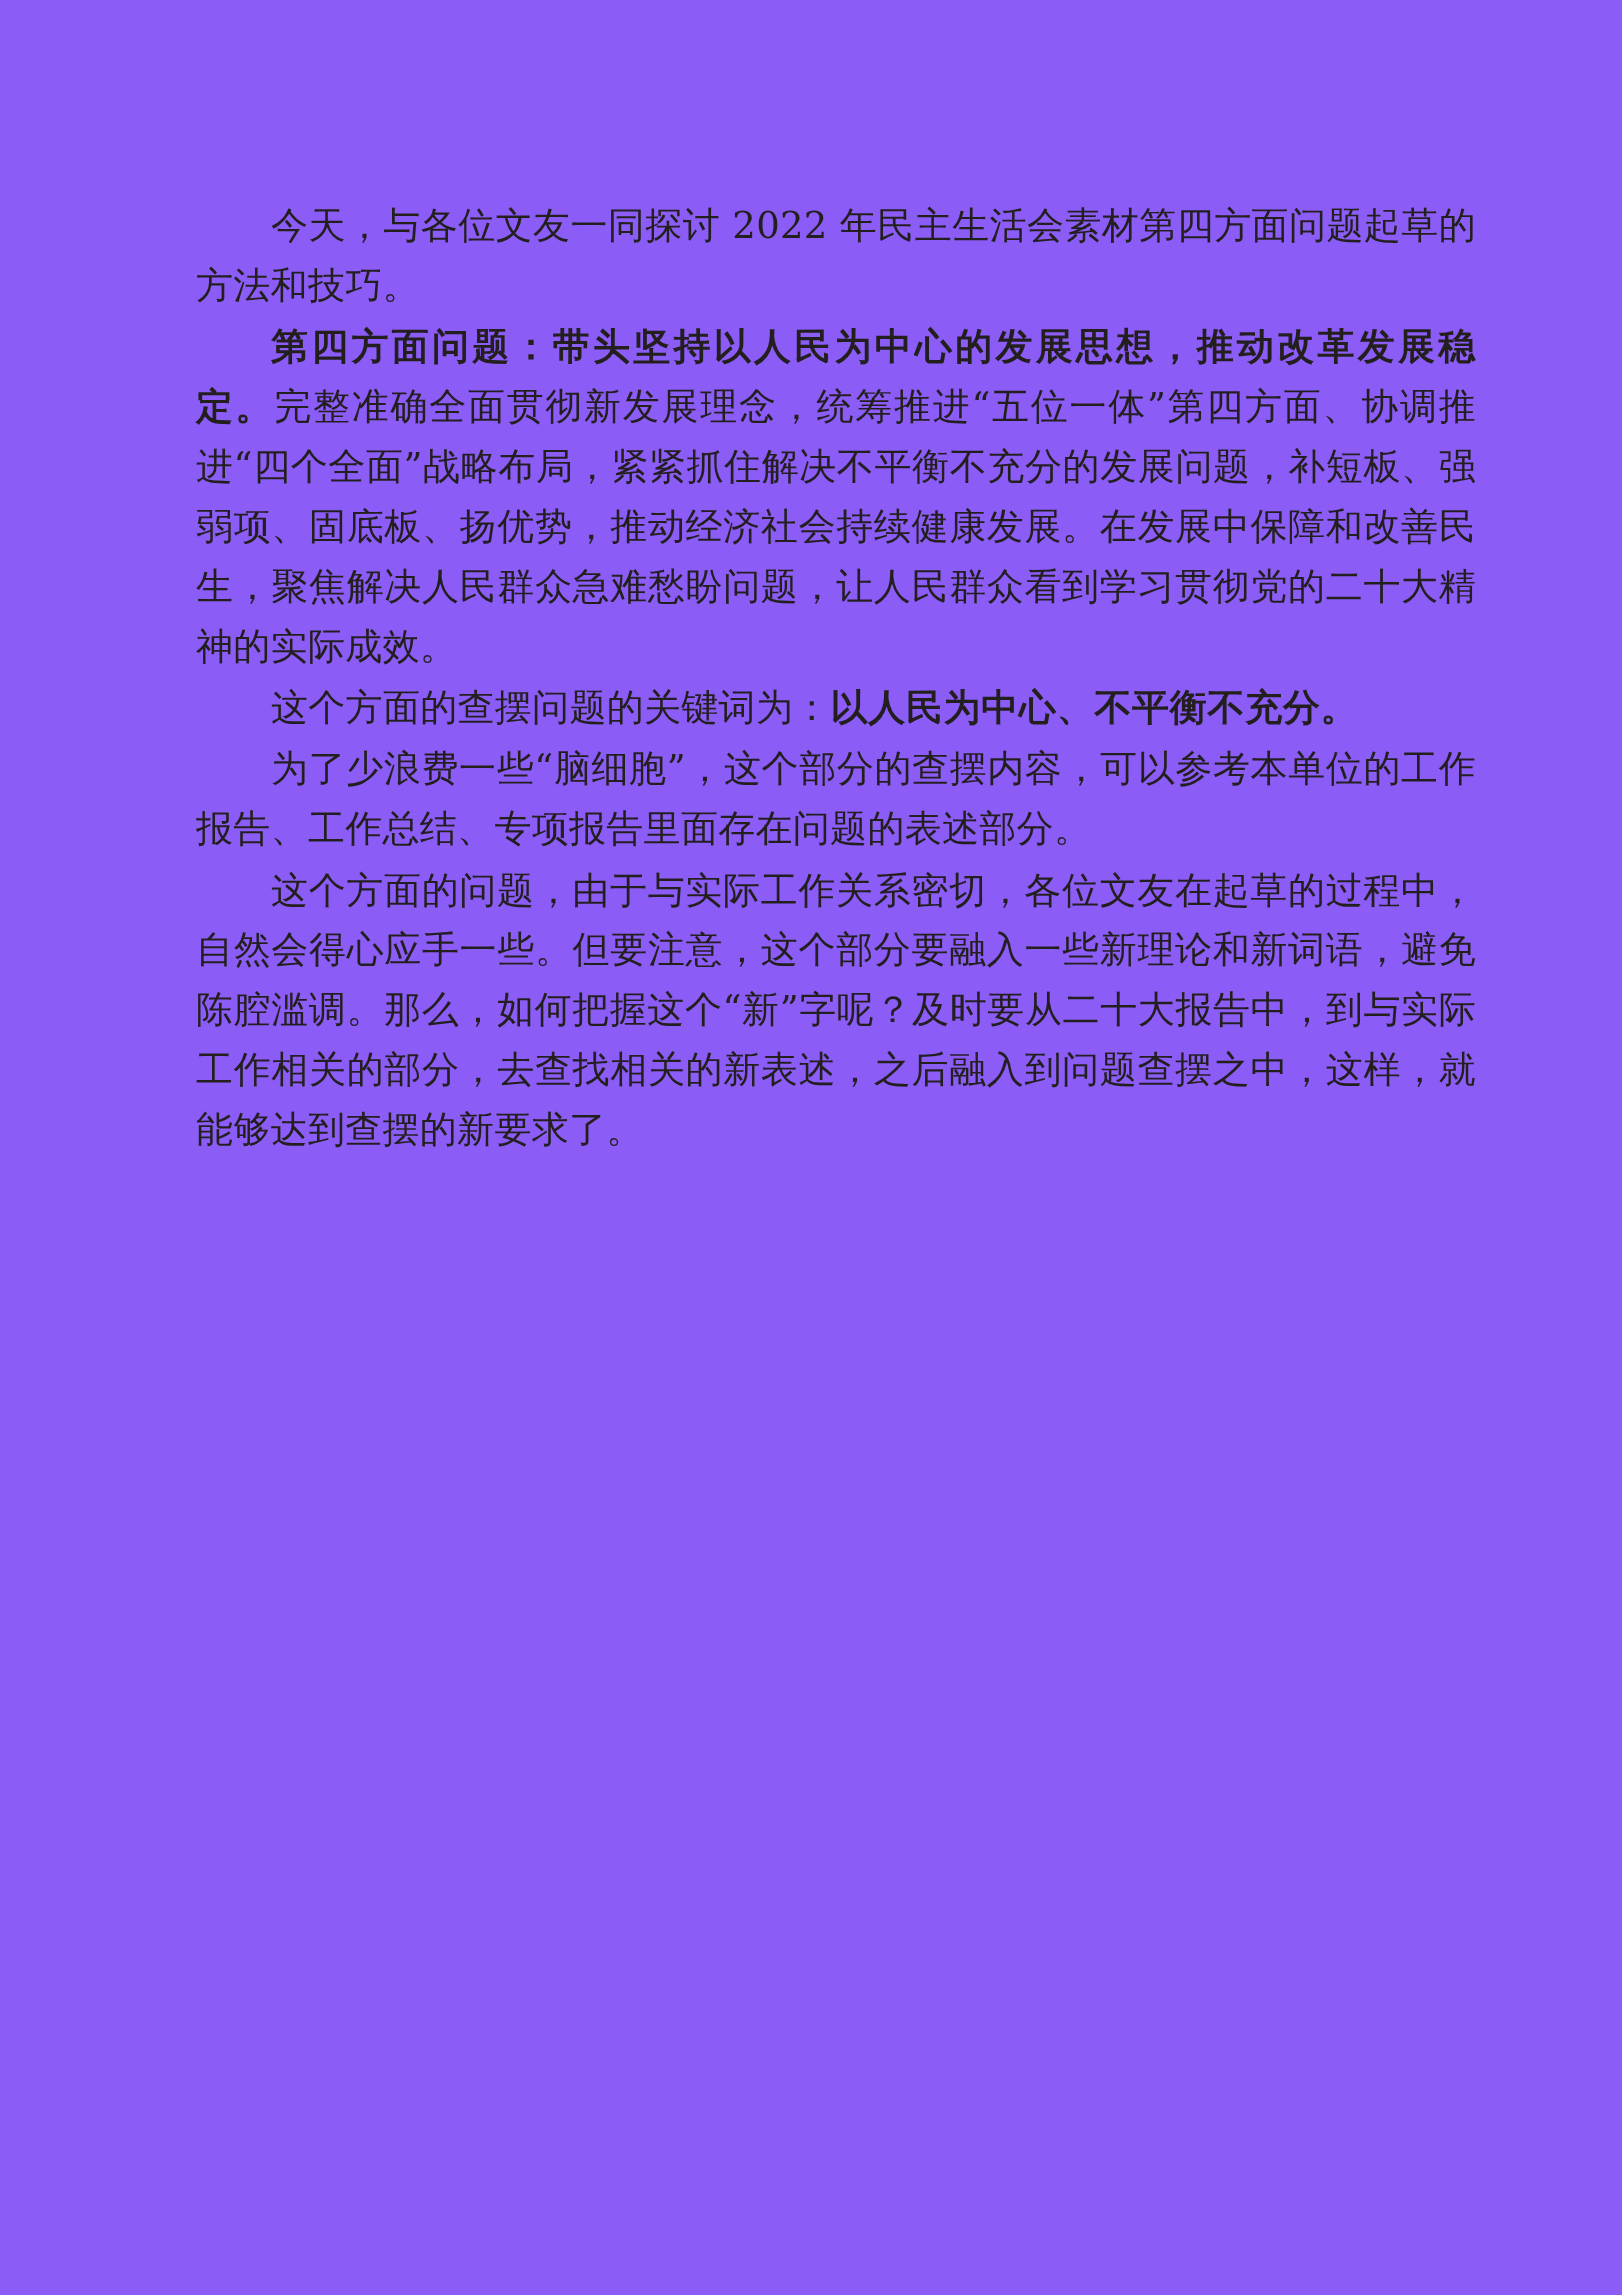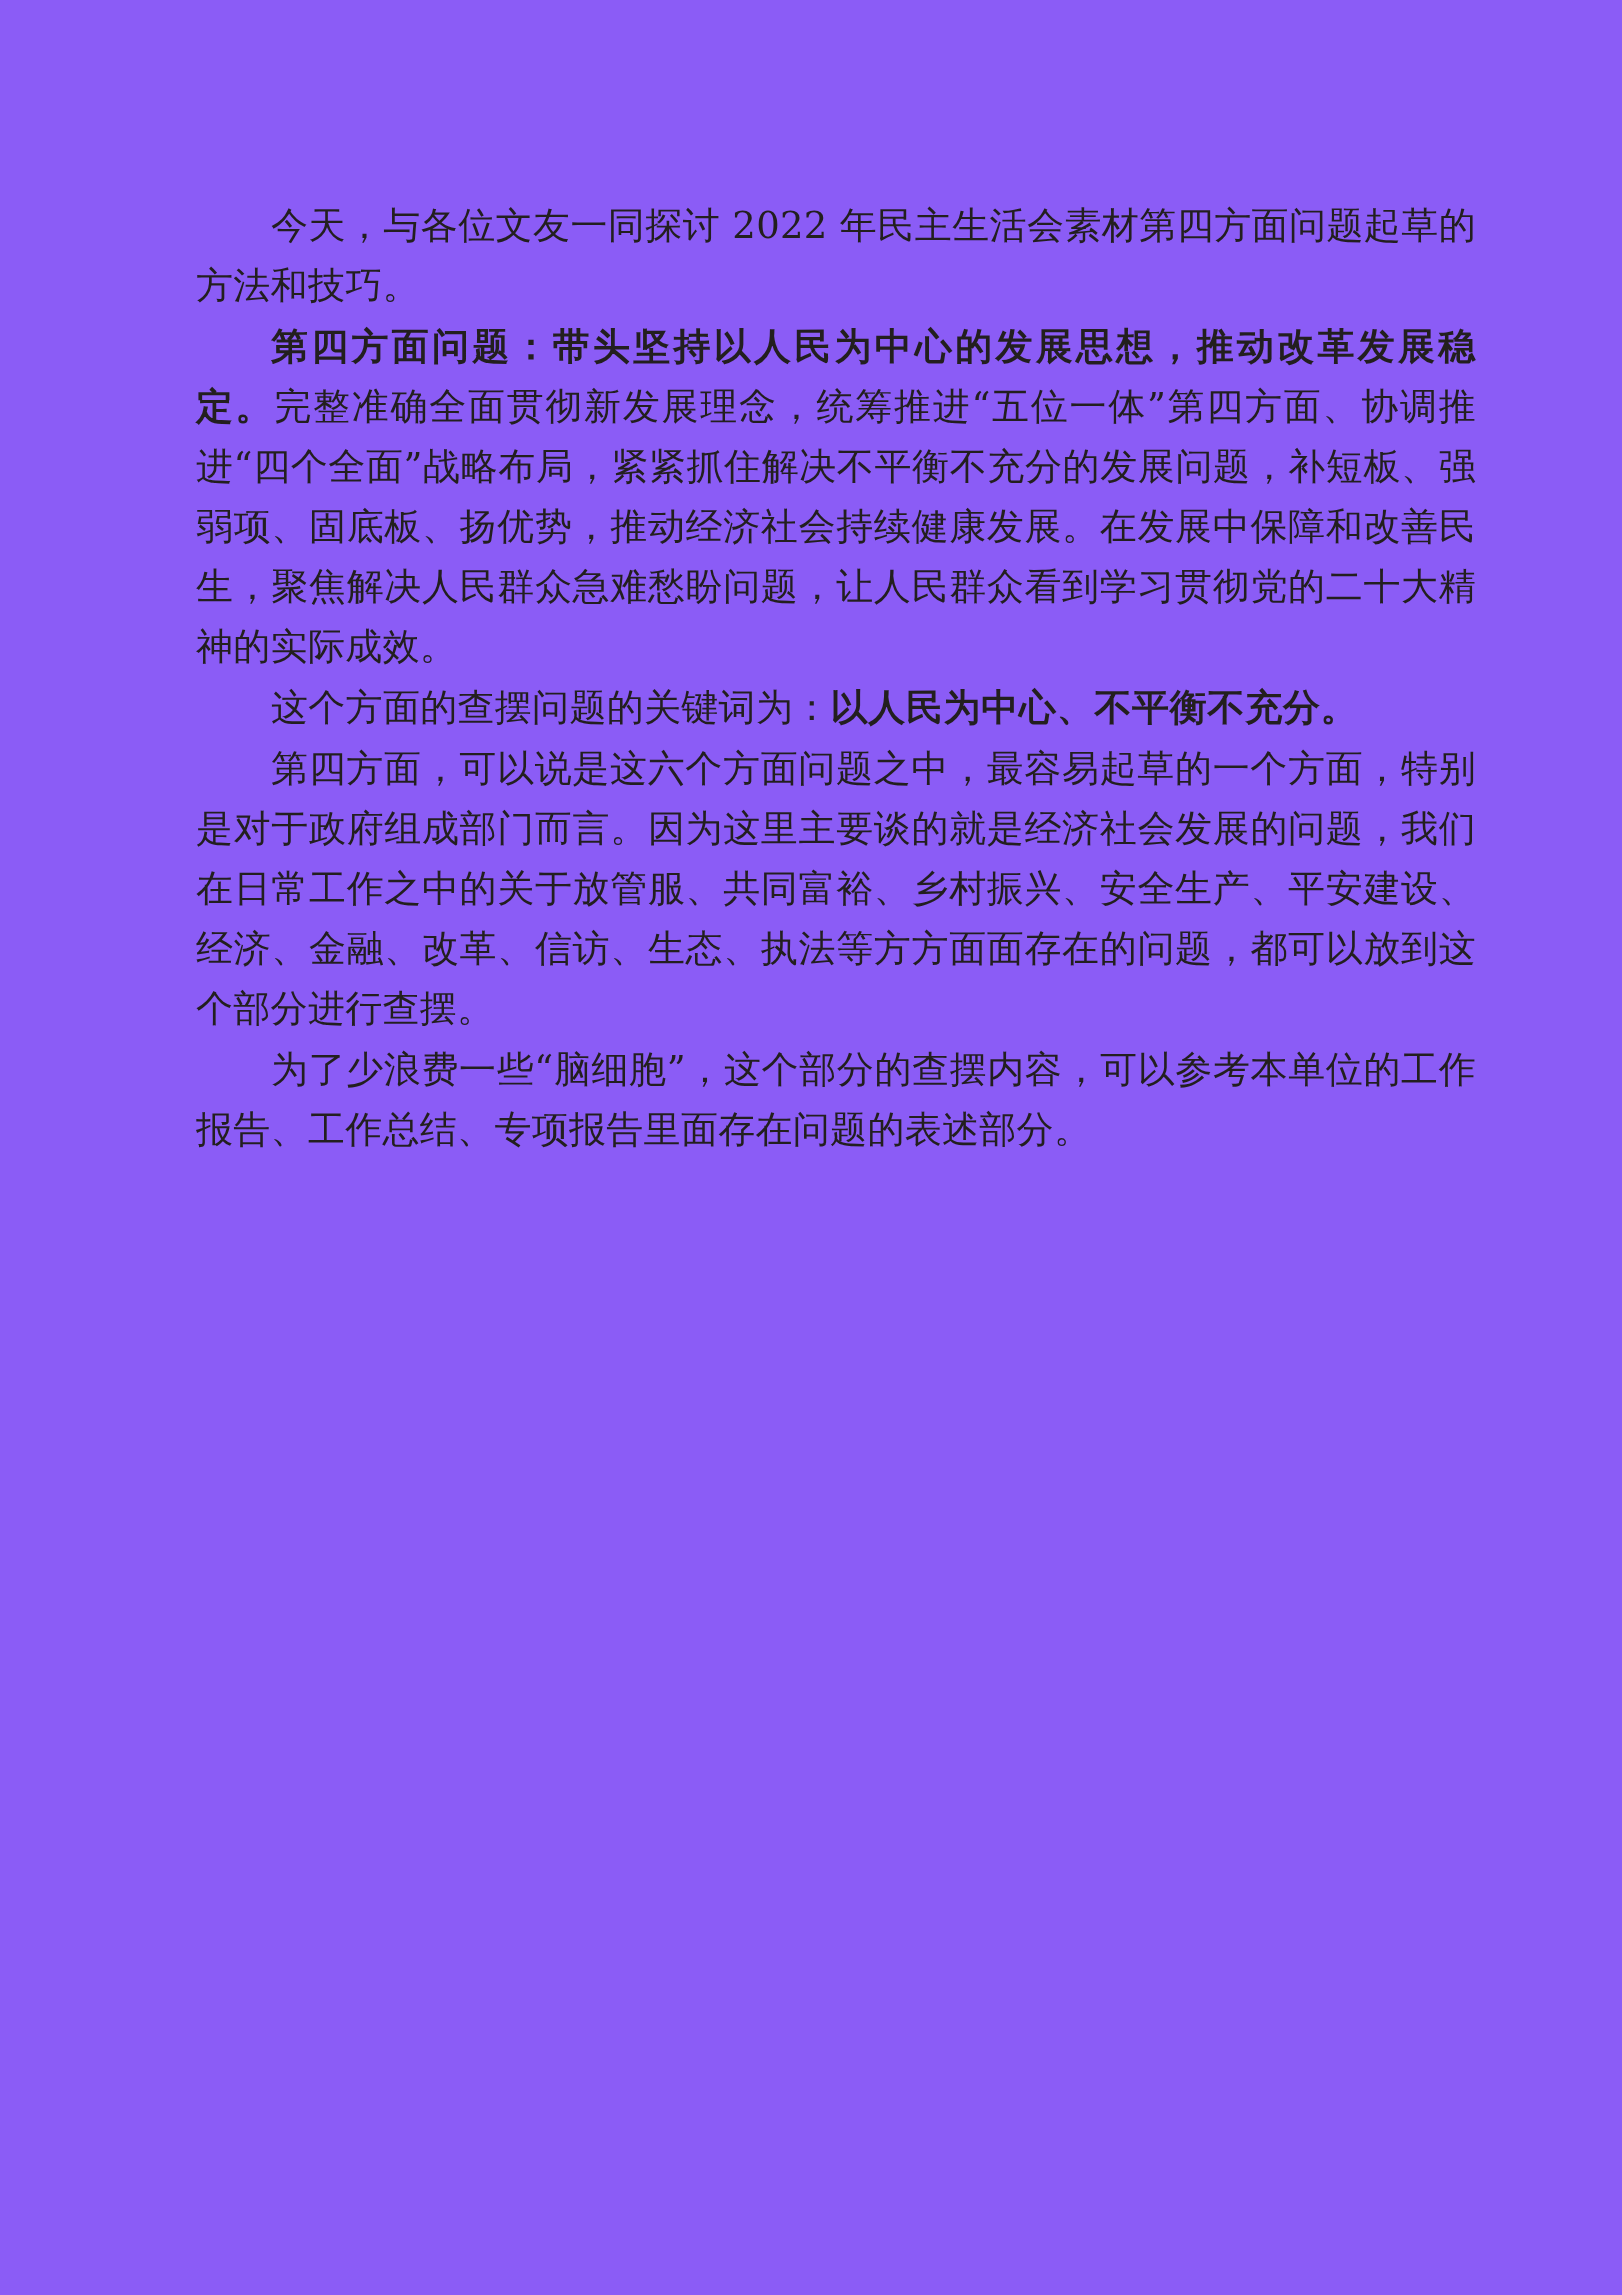--- a/index.html
+++ b/index.html
@@ -38,17 +38,17 @@
   }
 </style>
 </head>
 <body>
 
 <div class="page">
   <div class="doc-body" id="doc-body">
       <div class="para"><span>今天，与各位文友一同探讨 2022 年民主生活会素材第四方面问题起草的方法和技巧。</span></div>
       <div class="para"><span class="bold">第四方面问题：带头坚持以人民为中心的发展思想，推动改革发展稳定。</span><span>完整准确全面贯彻新发展理念，统筹推进“五位一体”第四方面、协调推进“四个全面”战略布局，紧紧抓住解决不平衡不充分的发展问题，补短板、强弱项、固底板、扬优势，推动经济社会持续健康发展。在发展中保障和改善民生，聚焦解决人民群众急难愁盼问题，让人民群众看到学习贯彻党的二十大精神的实际成效。</span></div>
       <div class="para"><span>这个方面的查摆问题的关键词为：</span><span class="bold">以人民为中心、不平衡不充分。</span></div>
-      <div class="para"><span>第四方面，可以说是这六个方面问题之中，最容易起草的一个方面，特别是对于政府组成部门而言。因为这里主要谈的就是经济社会发展的问题，我们在日常工作之中的关于放管服、共同富裕、乡村振兴、安全生产、平安建设、经济、金融、改革、信访、生态、执法等方方面面存在的问题，都可以放到这个部分进行查摆。</span></div>
       <div class="para"><span>为了少浪费一些“脑细胞”，这个部分的查摆内容，可以参考本单位的工作报告、工作总结、专项报告里面存在问题的表述部分。</span></div>
+      <div class="para"><span>这个方面的问题，由于与实际工作关系密切，各位文友在起草的过程中， 自然会得心应手一些。但要注意，这个部分要融入一些新理论和新词语，避免陈腔滥调。那么，如何把握这个“新”字呢？及时要从二十大报告中，到与实际工作相关的部分，去查找相关的新表述，之后融入到问题查摆之中，这样，就能够达到查摆的新要求了。</span></div>
     </div>
 </div>
 
 
 </body></html>

